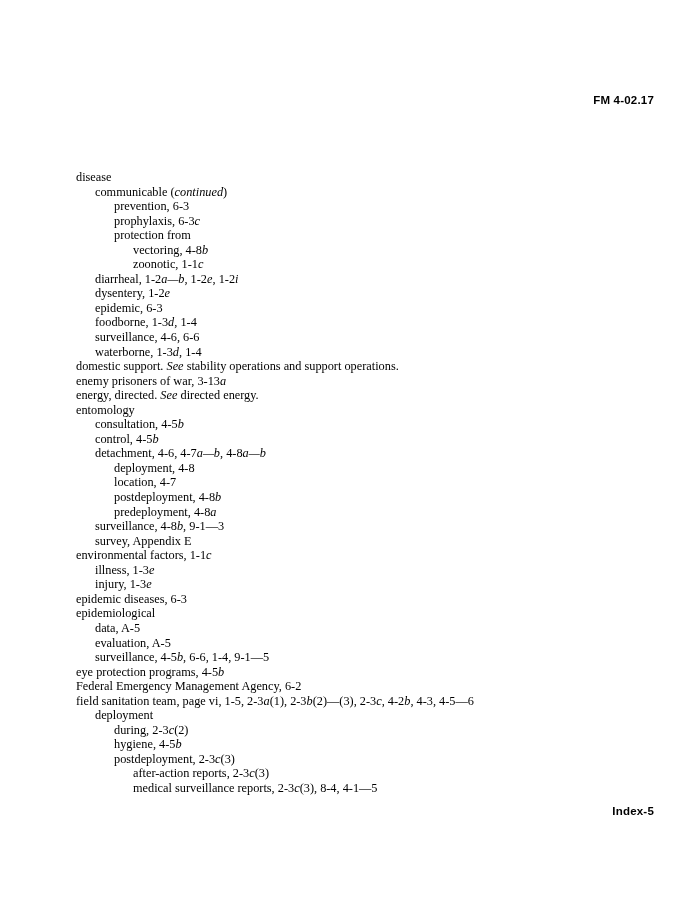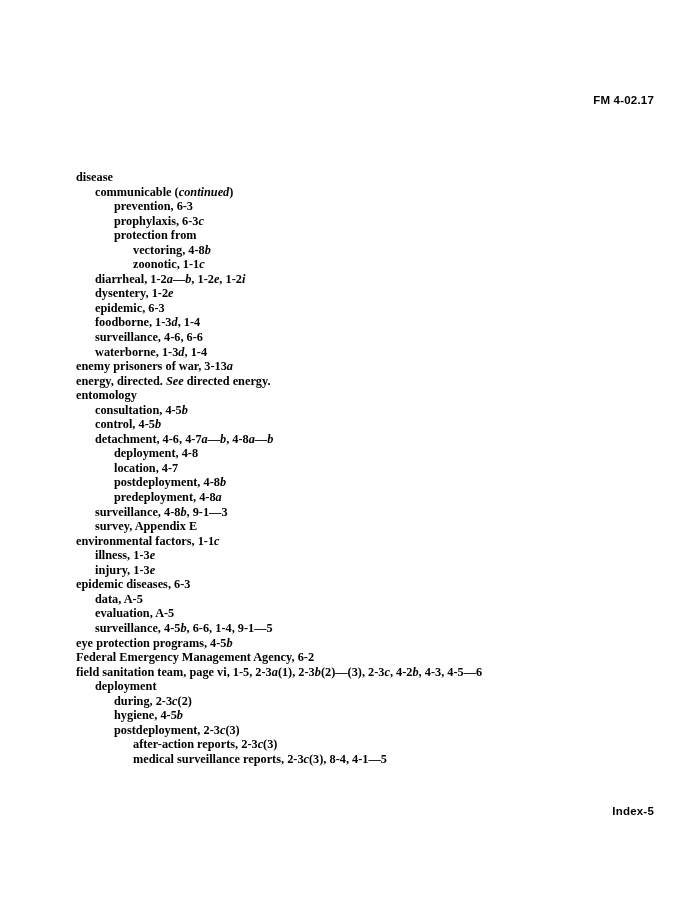--- a/index.html
+++ b/index.html
@@ -41,21 +41,20 @@
   .index-body {
     position: absolute;
     left: 76px;
     top: 170px;
     width: 560px;
   }
   .entry {
     font-size: 12.3px;
     line-height: 14.55px;
     white-space: nowrap;
-    font-weight: bold;
   }
   .lvl0 { padding-left: 0px; }
   .lvl1 { padding-left: 19px; }
   .lvl2 { padding-left: 38px; }
   .lvl3 { padding-left: 57px; }
   .it { font-style: italic; }
 </style>
 </head>
 <body>
 
@@ -70,36 +69,38 @@
       <div class="entry lvl2"><span>prophylaxis,  6-3</span><span class="it">c</span></div>
       <div class="entry lvl2"><span>protection from</span></div>
       <div class="entry lvl3"><span>vectoring,  4-8</span><span class="it">b</span></div>
       <div class="entry lvl3"><span>zoonotic,  1-1</span><span class="it">c</span></div>
       <div class="entry lvl1"><span>diarrheal,  1-2</span><span class="it">a—b</span><span>, 1-2</span><span class="it">e</span><span>, 1-2</span><span class="it">i</span></div>
       <div class="entry lvl1"><span>dysentery,  1-2</span><span class="it">e</span></div>
       <div class="entry lvl1"><span>epidemic,  6-3</span></div>
       <div class="entry lvl1"><span>foodborne,  1-3</span><span class="it">d</span><span>, 1-4</span></div>
       <div class="entry lvl1"><span>surveillance,  4-6, 6-6</span></div>
       <div class="entry lvl1"><span>waterborne,  1-3</span><span class="it">d</span><span>, 1-4</span></div>
+      <div class="entry lvl0"><span>domestic support.  </span><span class="it">See</span><span> stability operations and support operations.</span></div>
       <div class="entry lvl0"><span>enemy prisoners of war,  3-13</span><span class="it">a</span></div>
       <div class="entry lvl0"><span>energy, directed.  </span><span class="it">See</span><span> directed energy.</span></div>
       <div class="entry lvl0"><span>entomology</span></div>
       <div class="entry lvl1"><span>consultation,  4-5</span><span class="it">b</span></div>
       <div class="entry lvl1"><span>control,  4-5</span><span class="it">b</span></div>
       <div class="entry lvl1"><span>detachment,  4-6, 4-7</span><span class="it">a—b</span><span>, 4-8</span><span class="it">a—b</span></div>
       <div class="entry lvl2"><span>deployment,  4-8</span></div>
       <div class="entry lvl2"><span>location,  4-7</span></div>
       <div class="entry lvl2"><span>postdeployment,  4-8</span><span class="it">b</span></div>
       <div class="entry lvl2"><span>predeployment,  4-8</span><span class="it">a</span></div>
       <div class="entry lvl1"><span>surveillance,  4-8</span><span class="it">b</span><span>, 9-1—3</span></div>
       <div class="entry lvl1"><span>survey,  Appendix E</span></div>
       <div class="entry lvl0"><span>environmental factors,  1-1</span><span class="it">c</span></div>
       <div class="entry lvl1"><span>illness,  1-3</span><span class="it">e</span></div>
       <div class="entry lvl1"><span>injury,  1-3</span><span class="it">e</span></div>
       <div class="entry lvl0"><span>epidemic diseases,  6-3</span></div>
+      <div class="entry lvl0"><span>epidemiological</span></div>
       <div class="entry lvl1"><span>data,  A-5</span></div>
       <div class="entry lvl1"><span>evaluation,  A-5</span></div>
       <div class="entry lvl1"><span>surveillance,  4-5</span><span class="it">b</span><span>, 6-6, 1-4, 9-1—5</span></div>
       <div class="entry lvl0"><span>eye protection programs,  4-5</span><span class="it">b</span></div>
       <div class="entry lvl0"><span>Federal Emergency Management Agency,  6-2</span></div>
       <div class="entry lvl0"><span>field sanitation team,  page vi, 1-5, 2-3</span><span class="it">a</span><span>(1), 2-3</span><span class="it">b</span><span>(2)—(3), 2-3</span><span class="it">c</span><span>, 4-2</span><span class="it">b</span><span>, 4-3, 4-5—6</span></div>
       <div class="entry lvl1"><span>deployment</span></div>
       <div class="entry lvl2"><span>during,  2-3</span><span class="it">c</span><span>(2)</span></div>
       <div class="entry lvl2"><span>hygiene,  4-5</span><span class="it">b</span></div>
       <div class="entry lvl2"><span>postdeployment,  2-3</span><span class="it">c</span><span>(3)</span></div>

